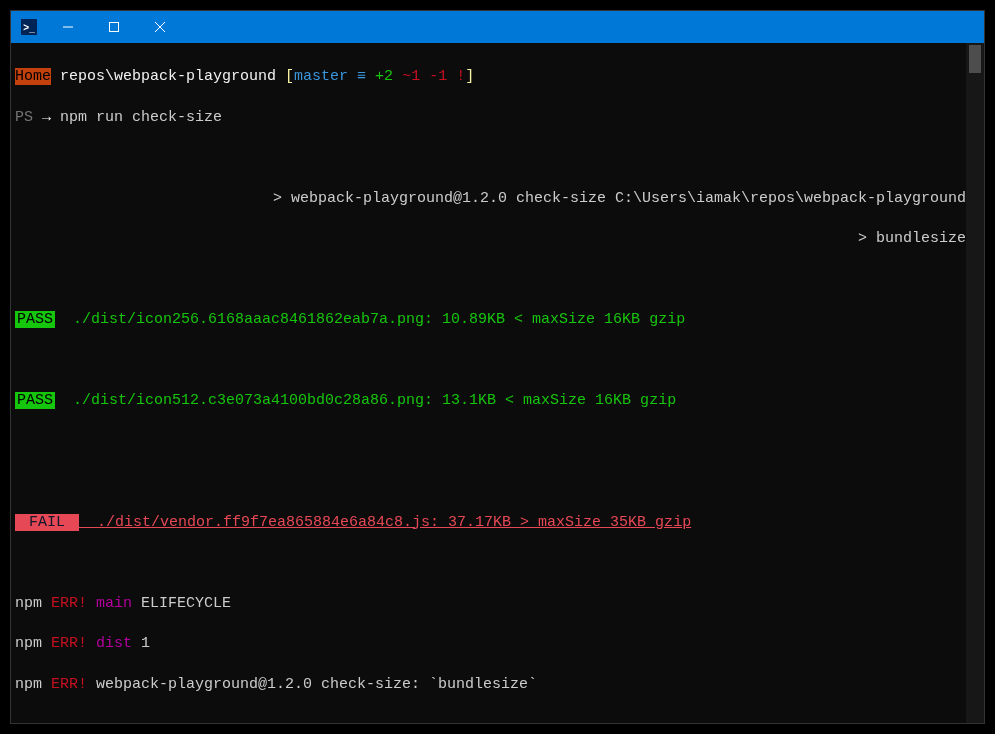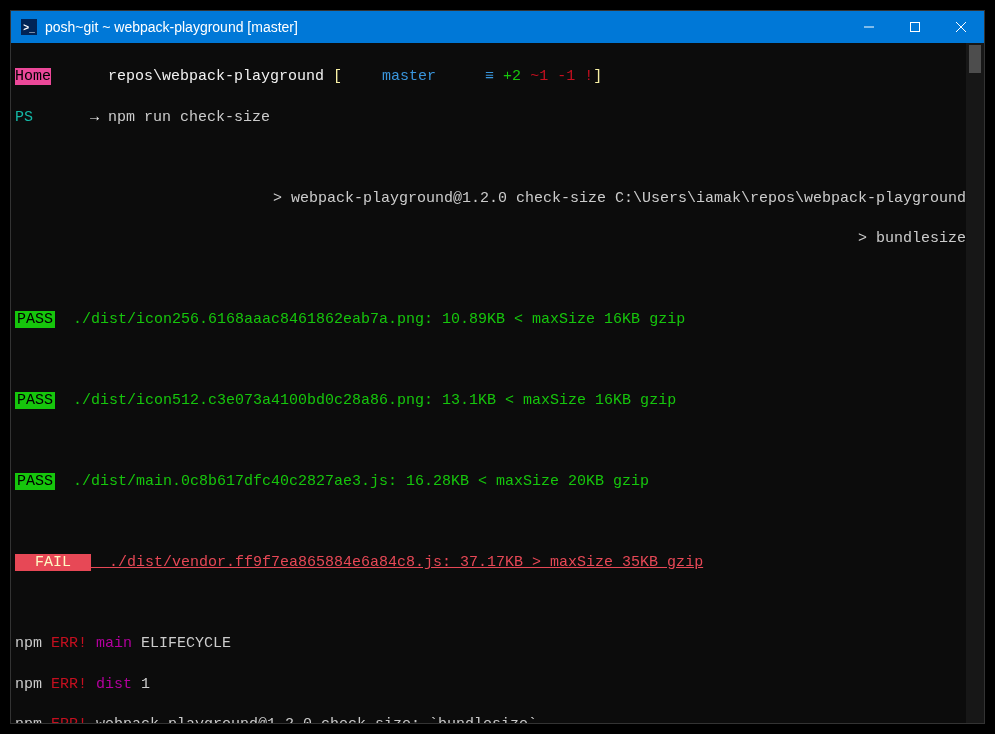--- a/index.html
+++ b/index.html
@@ -72,41 +72,40 @@
       position: relative;
     }
     .scrollbar-thumb {
       position: absolute;
       top: 2px;
       left: 3px;
       width: 12px;
       height: 28px;
       background: #4d4d4d;
     }
-    .home-badge { background: #ec4899; color: #000; }
-    .white { color: #f2f2f2; margin-left: 48px; }
-    .cyan { color: #3a96dd; margin-left: 40px; }
+    .home-badge { background: #c2410c; color: #000; }
+    .white { color: #f2f2f2; }
+    .cyan { color: #3a96dd; }
     .green-bright { color: #16c60c; }
     .red-bright { color: #e74856; text-decoration: underline; }
     .red { color: #c50f1f; }
     .yellow { color: #f9f1a5; }
     .magenta { color: #b4009e; }
-    .blue { color: #14b8a6; }
+    .blue { color: #737373; }
     .gray { color: #cccccc; text-align: right; }
     .pass-badge { background: #16c60c; color: #000; padding: 0 2px; }
-    .fail-badge { background: #e74856; color: #fef9c3; padding: 0 20px; }
+    .fail-badge { background: #e74856; color: #0f172a; padding: 0 14px; }
     .line { display: block; }
   </style>
 </head>
 <body>
 
 <div class="window">
   <div class="titlebar">
     <div class="titlebar-icon">&gt;_</div>
-    <div class="titlebar-title">posh~git ~ webpack-playground [master]</div>
     <div class="titlebar-buttons">
       <div class="titlebar-btn">
         <svg width="10" height="10" viewBox="0 0 10 10">
             <line x1="0" y1="5" x2="10" y2="5" stroke="#fff" stroke-width="1"></line>
           </svg>
       </div>
       <div class="titlebar-btn">
         <svg width="10" height="10" viewBox="0 0 10 10">
             <rect x="0.5" y="0.5" width="9" height="9" stroke="#fff" stroke-width="1" fill="none"></rect>
           </svg>
@@ -125,21 +124,20 @@
 <span class="line"><span class="home-badge">Home</span><span class="white"> repos\webpack-playground </span><span class="yellow">[</span><span class="cyan">master</span><span class="cyan"> ≡ </span><span class="green-bright">+2</span><span class="red"> ~1</span><span class="red"> -1</span><span class="red"> !</span><span class="yellow">]</span></span>
 <span class="line"><span class="blue">PS</span><span class="white"> → </span><span class="gray">npm run check-size</span></span>
 <span class="line"> </span>
 <span class="line gray">&gt; webpack-playground@1.2.0 check-size C:\Users\iamak\repos\webpack-playground</span>
 <span class="line gray">&gt; bundlesize</span>
 <span class="line"> </span>
 <span class="line"><span class="pass-badge">PASS</span><span class="green-bright">  </span><span class="green-bright">./dist/icon256.6168aaac8461862eab7a.png: 10.89KB &lt; maxSize 16KB gzip</span></span>
 <span class="line"> </span>
 <span class="line"><span class="pass-badge">PASS</span><span class="green-bright">  </span><span class="green-bright">./dist/icon512.c3e073a4100bd0c28a86.png: 13.1KB &lt; maxSize 16KB gzip</span></span>
 <span class="line"> </span>
-<span class="line"><span class="pass-badge">PASS</span><span class="green-bright">  </span><span class="green-bright">./dist/main.0c8b617dfc40c2827ae3.js: 16.28KB &lt; maxSize 20KB gzip</span></span>
 <span class="line"> </span>
 <span class="line"><span class="fail-badge">FAIL</span><span class="red-bright">  </span><span class="red-bright">./dist/vendor.ff9f7ea865884e6a84c8.js: 37.17KB &gt; maxSize 35KB gzip</span></span>
 <span class="line"> </span>
 <span class="line"><span class="gray">npm</span><span class="red"> ERR!</span><span class="magenta"> main</span><span class="gray"> ELIFECYCLE</span></span>
 <span class="line"><span class="gray">npm</span><span class="red"> ERR!</span><span class="magenta"> dist</span><span class="gray"> 1</span></span>
 <span class="line"><span class="gray">npm</span><span class="red"> ERR!</span><span class="gray"> webpack-playground@1.2.0 check-size: `bundlesize`</span></span>
 
 
 
 

